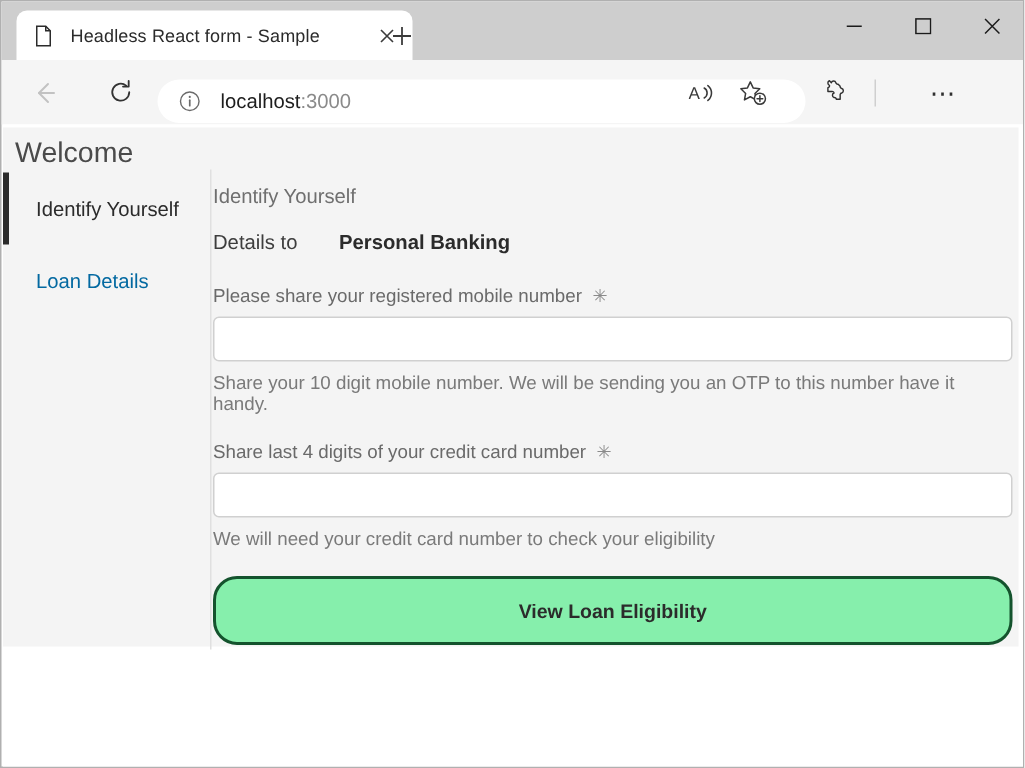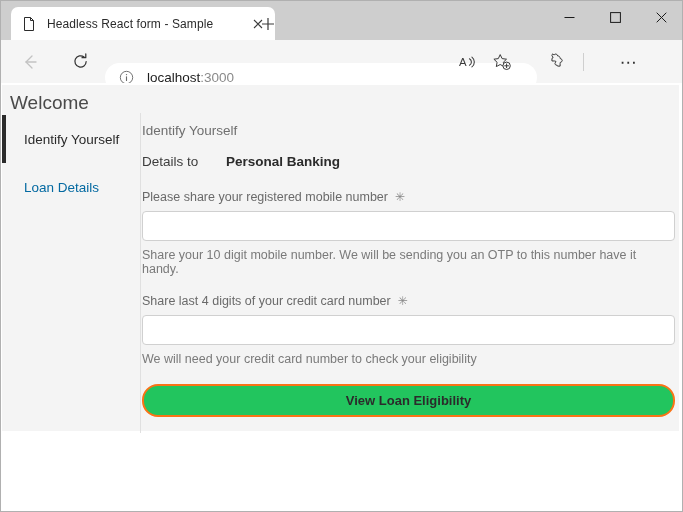--- a/index.html
+++ b/index.html
@@ -98,21 +98,21 @@
     width: 34px; height: 34px;
     margin-left: 6px;
     display: flex; align-items: center; justify-content: center;
     border-radius: 4px;
   }
   .navbtn.back { color: #c2c2c2; margin-left: 12px; }
   .navbtn.reload { color: #333; margin-left: 16px; }
 
   .omnibox {
     position: absolute;
-    left: 104px; top: 62px;
+    left: 104px; top: 52px;
     width: 432px; height: 29px;
     background: #ffffff;
     border-radius: 15px;
     display: flex;
     align-items: center;
     padding-left: 12px;
   }
   .omni-info {
     width: 18px; height: 18px;
     flex: 0 0 18px;
@@ -266,24 +266,24 @@
   }
   .field-help {
     margin-top: 7px;
     font-size: 12.5px;
     color: #7a7a7a;
   }
 
   .submit-btn {
     display: block;
     width: 533px;
-    height: 33px;
+    height: 46px;
     margin-top: 14px;
-    background: #22c55e;
-    border: 2px solid #f97316;
+    background: #86efac;
+    border: 2px solid #14532d;
     border-radius: 16px;
     font-family: "Liberation Sans", sans-serif;
     font-size: 13px;
     font-weight: bold;
     color: #2b2b2b;
     cursor: pointer;
   }
 </style>
 </head>
 <body>

